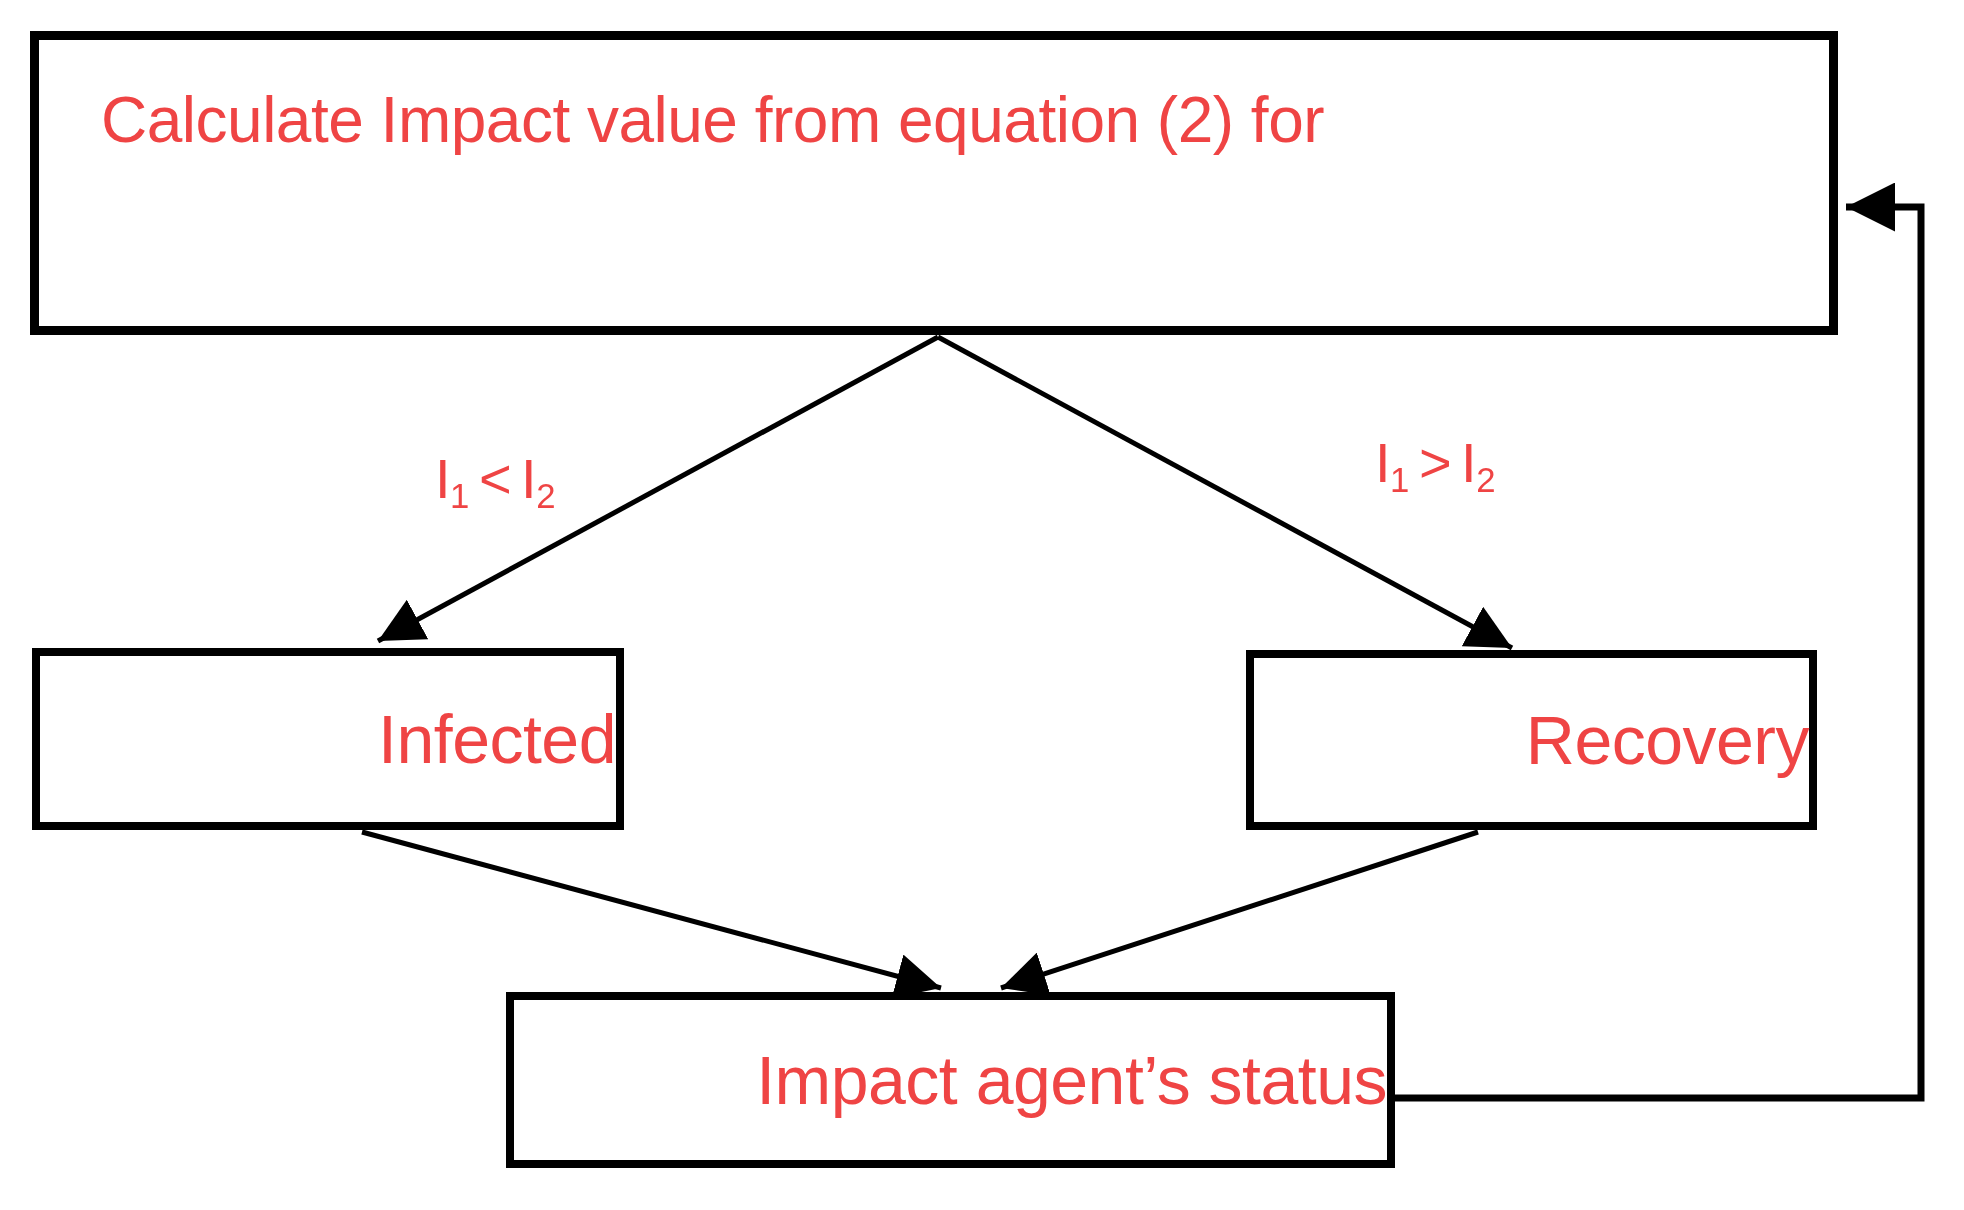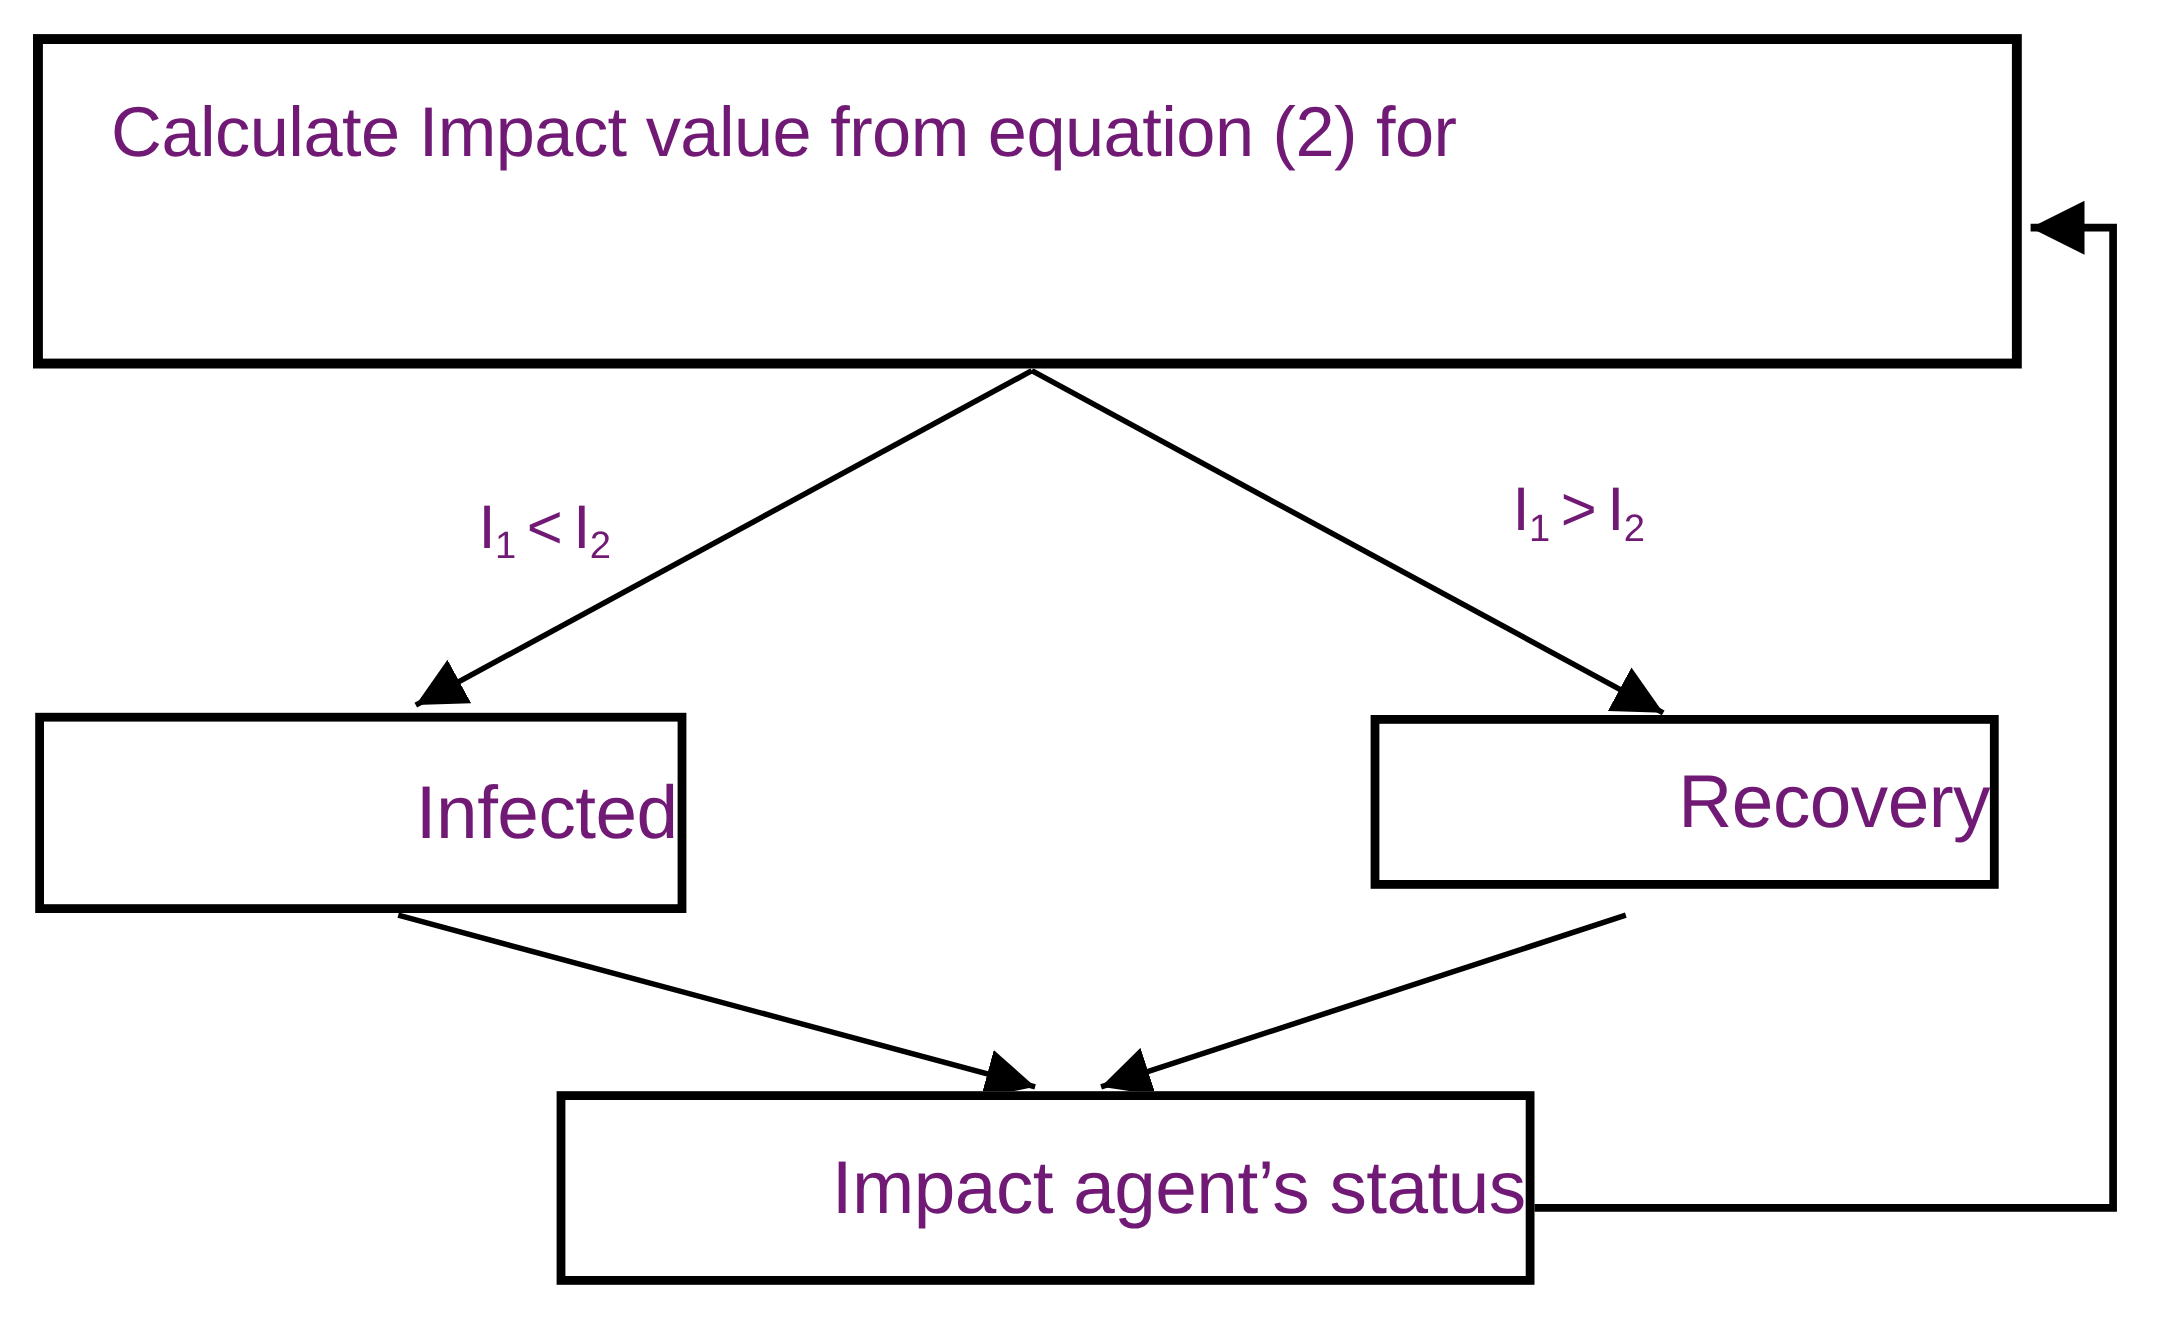--- a/index.html
+++ b/index.html
@@ -6,21 +6,21 @@
     margin: 0;
     padding: 0;
     background: #ffffff;
   }
   .canvas {
     position: relative;
     width: 1964px;
     height: 1210px;
     background: #ffffff;
     font-family: "Liberation Sans", sans-serif;
-    color: #701a75;
+    color: #ef4444;
     overflow: hidden;
   }
   svg.connectors {
     position: absolute;
     left: 0;
     top: 0;
     width: 1964px;
     height: 1210px;
     display: block;
   }
@@ -53,21 +53,21 @@
   .node.infected {
     left: 32px;
     top: 648px;
     width: 592px;
     height: 182px;
   }
   .node.recovery {
     left: 1246px;
     top: 650px;
     width: 571px;
-    height: 158px;
+    height: 180px;
     padding-left: 11px;
   }
   .node.update {
     left: 506px;
     top: 992px;
     width: 889px;
     height: 176px;
   }
   .elabel {
     position: absolute;

